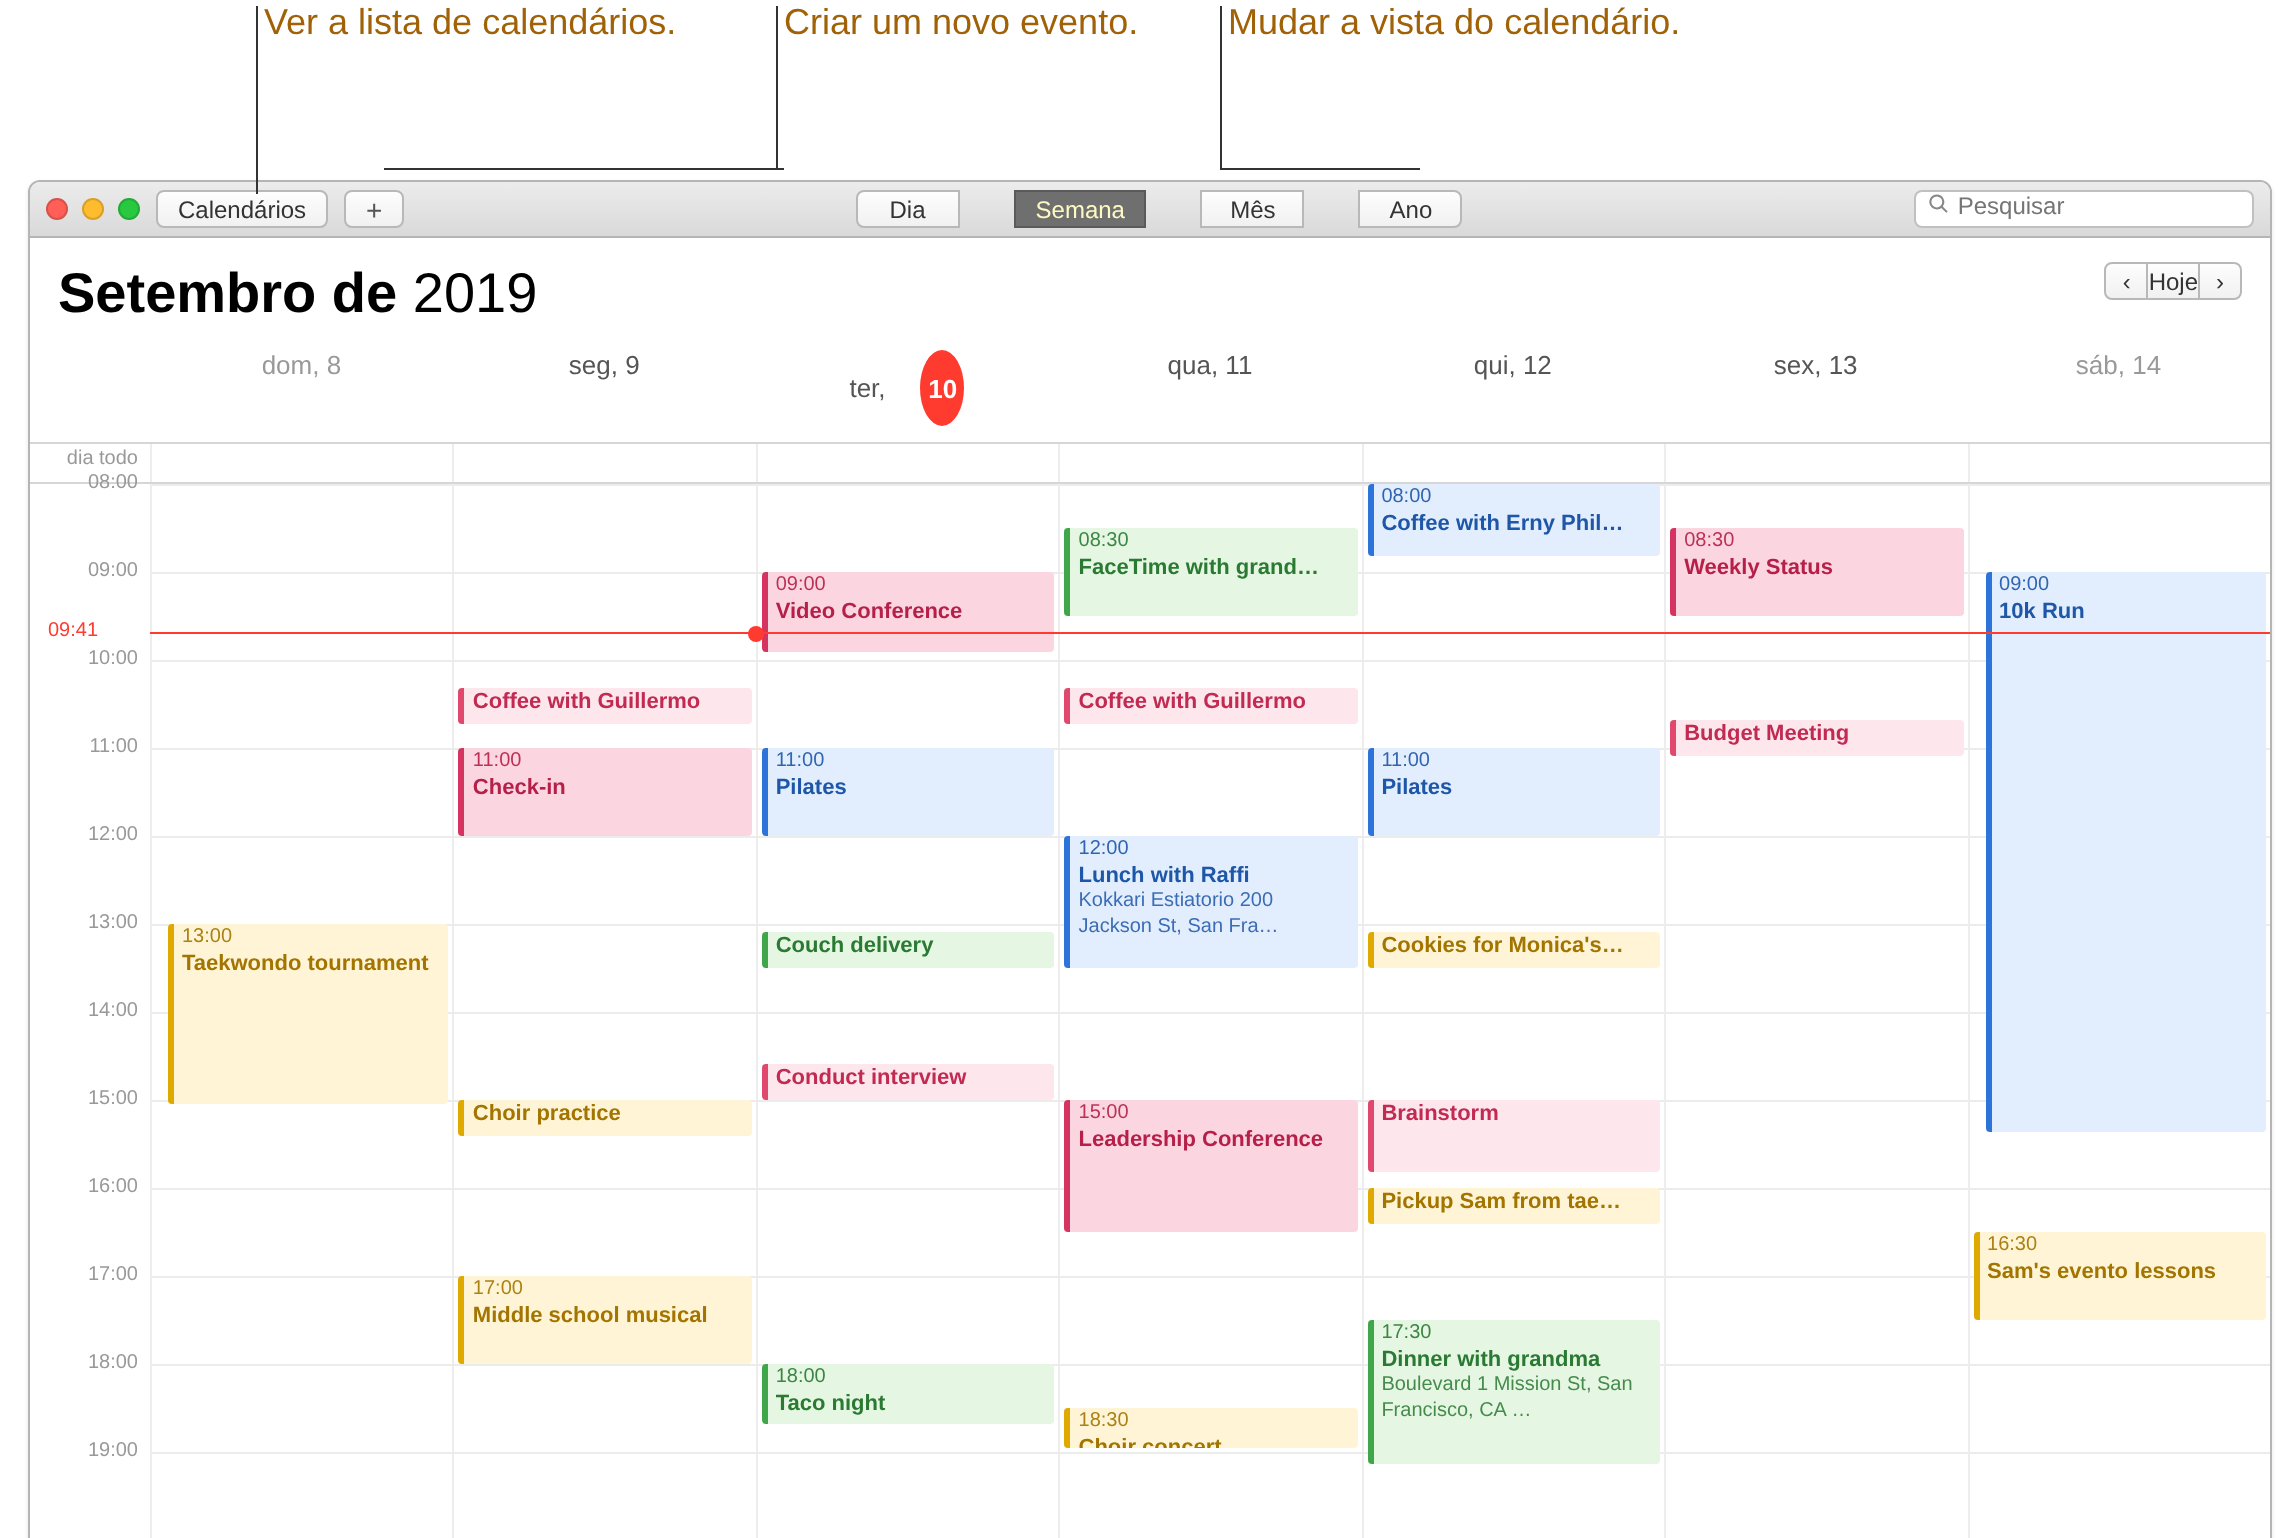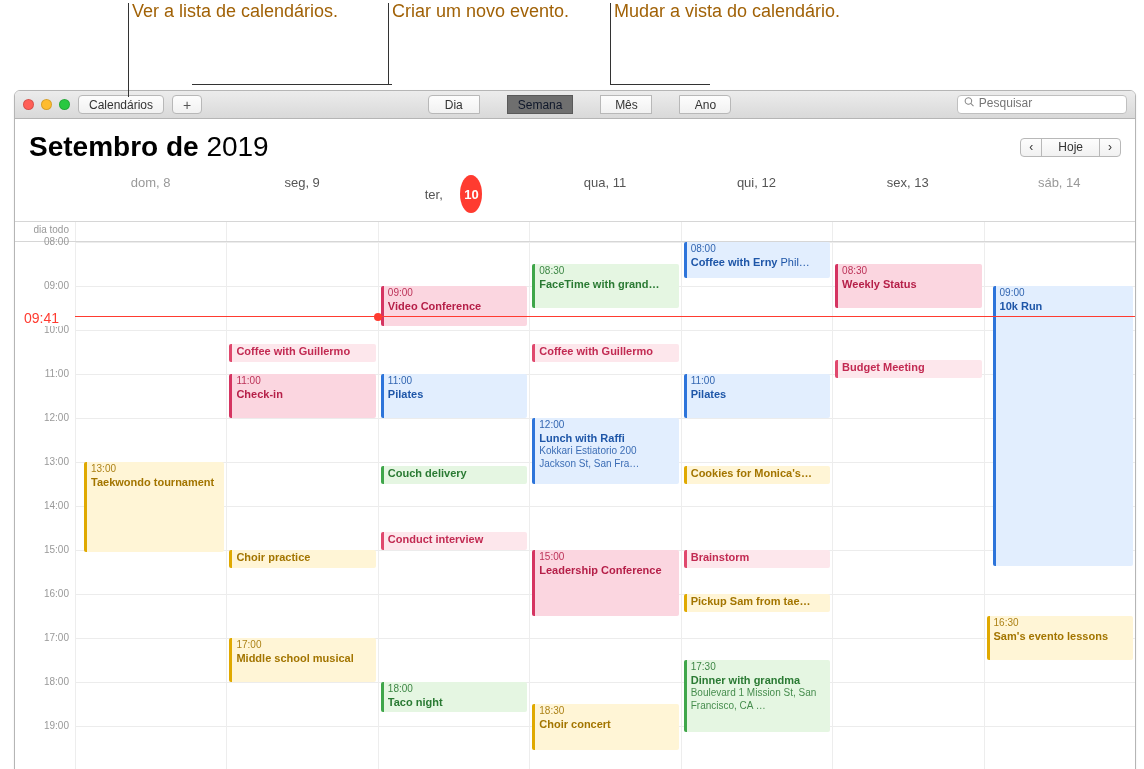--- a/index.html
+++ b/index.html
@@ -17,54 +17,54 @@
   .traffic { display:flex; gap:7px; }
   .dot { width:11px; height:11px; border-radius:50%; border:0.5px solid rgba(0,0,0,.15); }
   .dot.red { background:#ff5f57; }
   .dot.yellow { background:#febc2e; }
   .dot.green { background:#28c840; }
   .tb-btn { height:19px; padding:0 10px; font-size:12px; color:#333; background:linear-gradient(#fdfdfd,#f1f1f1); border:1px solid #b8b8b8; border-radius:4px; display:inline-flex; align-items:center; justify-content:center; }
   .segmented { display:flex; margin:16px auto;gap:28px; }
   .segmented .tb-btn { border-radius:0; margin-left:-1px; min-width:52px; }
   .segmented .tb-btn:first-child { border-radius:4px 0 0 4px; margin-left:0; }
   .segmented .tb-btn:last-child { border-radius:0 4px 4px 0; }
-  .segmented .tb-btn.active { background:#6f6f6f; color:#0f172a; border-color:#5a5a5a; }
+  .segmented .tb-btn.active { background:#6f6f6f; color:#fef9c3; border-color:#5a5a5a; }
   .spacer { flex:1; }
   .search { display:flex; align-items:flex-start; gap:4px; height:19px; width:170px; background:#fff; border:1px solid #c0c0c0; border-radius:4px; padding:0 6px; }
   .search input { border:none; outline:none; font-size:12px; width:100%; color:#333; background:transparent; }
   .search svg { width:12px; height:12px; fill:#888; }
 
   
-  .month-row { display:flex; align-items:center; padding:12px 14px 6px; }
+  .month-row { display:flex; padding:12px 14px 6px; }
   .month-row h1 { font-size:28px; font-weight:400; }
   .month-row h1 b { font-weight:600; }
   .todaygrp { display:flex; margin-left:auto; }
   .todaygrp .tb-btn { border-radius:0; margin-left:-1px; min-width:22px; padding:0 6px; }
   .todaygrp .tb-btn:first-child { border-radius:4px 0 0 4px; margin-left:0;}
   .todaygrp .tb-btn:last-child { border-radius:0 4px 4px 0;}
-  .todaygrp .tb-btn.middle { padding:0 16px; }
+  .todaygrp .tb-btn.middle { padding:0 0; }
 
   
   .days-header { display:flex; border-bottom:1px solid #d6d6d6; padding-left:60px; }
   .dayhcell { flex:1; text-align:center; font-size:13px; color:#555; padding:6px 0 8px; }
   .dayhcell.wk { color:#999; }
   .dayhcell .today-dot { display:inline-flex; align-items:center; justify-content:center; width:22px; height:38px; background:#ff3b30; color:#fff; border-radius:50%; font-weight:600; margin-left:14px; }
 
   .allday-row { display:flex; border-bottom:1px solid #d6d6d6; min-height:20px; }
   .allday-label { width:60px; font-size:10px; color:#999; text-align:right; padding:2px 6px 0 0; }
   .allday-cell { flex:1; border-left:1px solid #ededed; }
 
   
   .grid-wrap { position:relative; }
   .time-gutter { position:absolute; left:0; top:0; width:60px; }
   .hour-label { height:44px; font-size:10px; color:#999; text-align:right; padding-right:6px; position:relative; top:-6px; }
   .columns { display:flex; margin-left:60px; position:relative; background-image: linear-gradient(to bottom, #ececec 1px, transparent 1px); background-size: 100% 44px; }
   .col { flex:1; border-left:1px solid #ededed; position:relative; height:528px; }
   .now-line { position:absolute; left:0; right:0; border-top:1px solid #ff3b30; z-index:5; }
-  .now-label { position:absolute; left:-54px; top:-7px; font-size:14px; color:#ff3b30; background:#fff; padding:0 3px; }
+  .now-label { position:absolute; left:-54px; top:-7px; font-size:10px; color:#ff3b30; background:#fff; padding:0 3px; }
   .now-dot { position:absolute; width:8px; height:8px; border-radius:50%; background:#ff3b30; top:-4px; }
 
   
   .event { position:absolute; left:2px; right:2px; border-left:3px solid; border-radius:2px; padding:1px 4px 2px 4px; font-size:11px; line-height:1.25; overflow:hidden; } 
   .event.shift-right { left:8px; }
   .event .etime { font-size:10px; opacity:.9; }
   .event .etitle { font-weight:600; white-space:nowrap; overflow:hidden; text-overflow:ellipsis; }
   .event .eloc { font-size:10px; opacity:.85; }
   
   .c-pink   { background:#fde7ec; border-color:#e0486d; color:#c22a52; }
@@ -223,38 +223,38 @@
           </div>
           <div class="event c-blue" style="top: 176px; height: 66px;">
             <div class="etime">12:00</div>
             <div class="etitle">Lunch with Raffi</div>
             <div class="eloc">Kokkari Estiatorio 200 Jackson St, San Fra…</div>
           </div>
           <div class="event c-pink2" style="top: 308px; height: 66px;">
             <div class="etime">15:00</div>
             <div class="etitle">Leadership Conference</div>
           </div>
-          <div class="event c-yellow" style="top: 462px; height: 46px;">
+          <div class="event c-yellow" style="top: 462px; height: 20px;">
             <div class="etime">18:30</div>
             <div class="etitle">Choir concert</div>
           </div>
         </div>
       <div class="col" id="col-thu">
           <div class="event c-blue" style="top: 0px; height: 36px;">
             <div class="etime">08:00</div>
-            <div class="etitle">Coffee with Erny  <span style="font-weight:400">Phil…</span></div>
+            <div class="etitle">Coffee with Erny  <span style="font-weight:700">Phil…</span></div>
           </div>
           <div class="event c-blue" style="top: 132px; height: 44px;">
             <div class="etime">11:00</div>
             <div class="etitle">Pilates</div>
           </div>
           <div class="event c-yellow" style="top: 224px; height: 18px;">
             <div class="etitle">Cookies for Monica's…</div>
           </div>
-          <div class="event c-pink" style="top: 308px; height: 18px;">
+          <div class="event c-pink" style="top: 308px; height: 36px;">
             <div class="etitle">Brainstorm</div>
           </div>
           <div class="event c-yellow" style="top: 352px; height: 18px;">
             <div class="etitle">Pickup Sam from tae…</div>
           </div>
           <div class="event c-green" style="top: 418px; height: 72px;">
             <div class="etime">17:30</div>
             <div class="etitle">Dinner with grandma</div>
             <div class="eloc">Boulevard 1 Mission St, San Francisco, CA …</div>
           </div>

